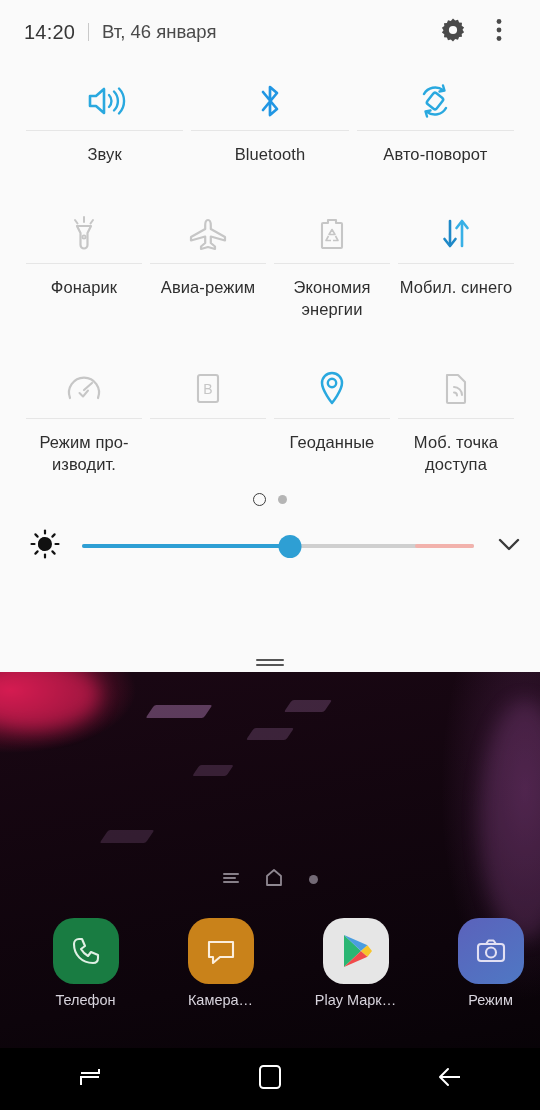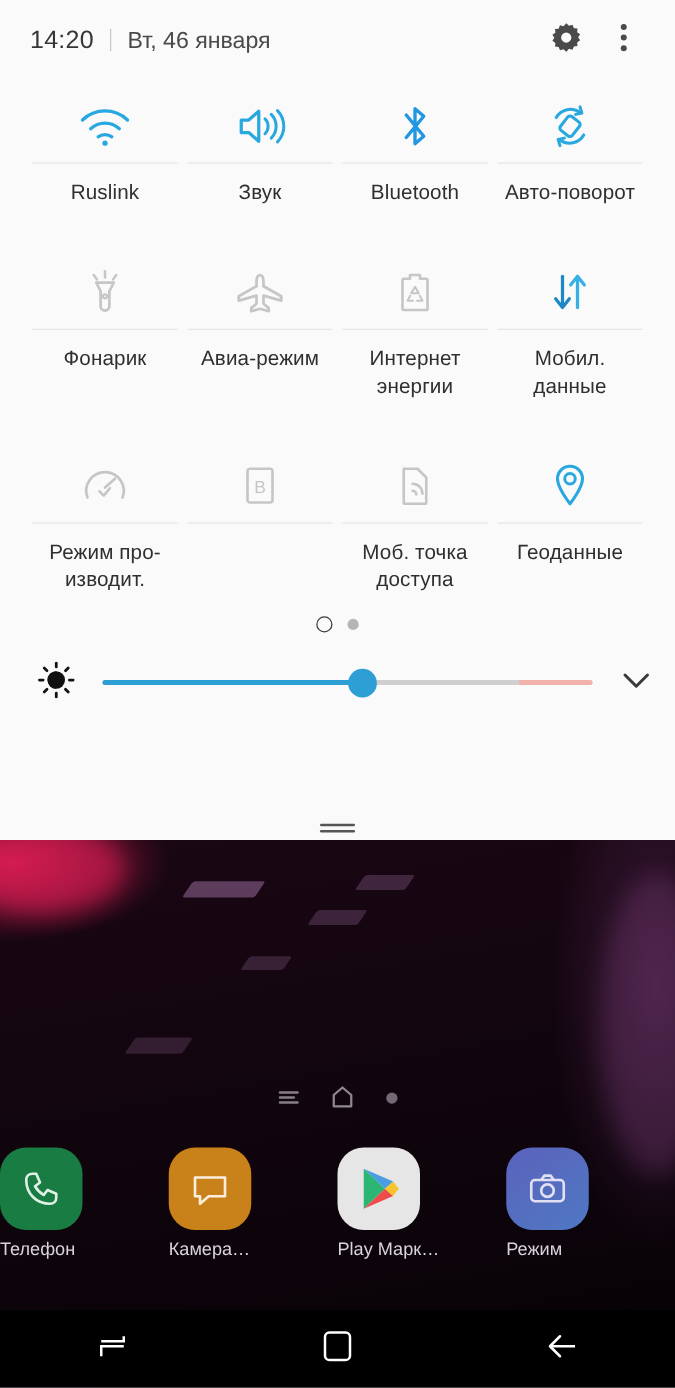--- a/index.html
+++ b/index.html
@@ -14,21 +14,21 @@
     background:
       radial-gradient(ellipse 180px 90px at 10px 690px, rgba(226,30,86,.85), rgba(226,30,86,0) 70%),
       radial-gradient(ellipse 120px 300px at 525px 790px, rgba(150,70,150,.30), rgba(0,0,0,0) 70%),
       linear-gradient(152deg, rgba(120,55,120,0) 44.2%, rgba(190,130,200,.55) 45.2%, rgba(120,55,120,0) 46.4%),
       linear-gradient(170deg,#2a0d26 0%, #240b22 26%, #190713 58%, #0d040b 85%, #050205 100%);
   }
   .streak{position:absolute;background:rgba(198,140,205,.40);transform:skewX(-34deg);border-radius:2px;}
   .sflare{position:absolute;border-radius:50%;filter:blur(9px);}
   
   #dock{position:absolute;left:0;top:918px;width:540px;height:100px;display:flex;}
-  .dock-app{flex:1;display:flex;flex-direction:column;align-items:flex-start;}
+  .dock-app{flex:1;display:flex;flex-direction:column;align-items:center;padding-left:36px;}
   .app-icon{width:66px;height:66px;border-radius:21px;display:flex;align-items:center;justify-content:center;}
   .dock-label{margin-top:8px;font-size:14.5px;color:#d8d4dd;max-width:96px;white-space:nowrap;overflow:hidden;text-overflow:ellipsis;text-align:center;}
   #page-dots{position:absolute;left:0;top:868px;width:540px;display:flex;align-items:center;justify-content:center;gap:24px;opacity:.62;}
   
   #navbar{position:absolute;left:0;bottom:0;width:540px;height:62px;background:#000;display:flex;align-items:center;}
   .nav-btn{flex:1;display:flex;align-items:center;justify-content:center;}
   
   #panel{
     position:absolute;left:0;top:0;width:540px;height:672px;
     background:#fafafa;overflow:hidden;
@@ -187,32 +187,20 @@
           </svg>
       </span>
     </div>
   </div>
 
   <div id="tiles">
 
     <div class="tile-row">
       <div class="tile">
         <div class="tile-icon">
-          <svg width="44" height="34" viewBox="0 0 44 34">
-            <path d="M4 12 A26 26 0 0 1 40 12" fill="none" stroke="#29a8df" stroke-width="2.6" stroke-linecap="round"></path>
-            <path d="M10.5 19 A17 17 0 0 1 33.5 19" fill="none" stroke="#29a8df" stroke-width="2.6" stroke-linecap="round"></path>
-            <path d="M16.5 25.5 A9 9 0 0 1 27.5 25.5" fill="none" stroke="#29a8df" stroke-width="2.6" stroke-linecap="round"></path>
-            <circle cx="22" cy="30.5" r="2.1" fill="#29a8df"></circle>
-          </svg>
-        </div>
-        <div class="tile-rule"></div>
-        <div class="tile-label">Ruslink</div>
-      </div>
-      <div class="tile">
-        <div class="tile-icon">
           <svg width="42" height="34" viewBox="0 0 42 34">
             <path d="M6 12 H12 L20 5 V29 L12 22 H6 Z" fill="none" stroke="#29a8df" stroke-width="2.6" stroke-linejoin="round"></path>
             <path d="M25 11 A8.5 8.5 0 0 1 25 23" fill="none" stroke="#29a8df" stroke-width="2.4" stroke-linecap="round"></path>
             <path d="M30 7.5 A13.5 13.5 0 0 1 30 26.5" fill="none" stroke="#29a8df" stroke-width="2.4" stroke-linecap="round"></path>
             <path d="M35 4.5 A18 18 0 0 1 35 29.5" fill="none" stroke="#29a8df" stroke-width="2.4" stroke-linecap="round"></path>
           </svg>
         </div>
         <div class="tile-rule"></div>
         <div class="tile-label">Звук</div>
       </div>
@@ -266,33 +254,33 @@
         <div class="tile-label">Авиа-режим</div>
       </div>
       <div class="tile">
         <div class="tile-icon">
           <svg width="30" height="38" viewBox="0 0 30 38">
             <path d="M11 5 H19 V8 H24 A1 1 0 0 1 25 9 V32 A1 1 0 0 1 24 33 H6 A1 1 0 0 1 5 32 V9 A1 1 0 0 1 6 8 H11 Z" fill="none" stroke="#c6c6c6" stroke-width="2.1" stroke-linejoin="round"></path>
             <path d="M15 14.5 L18 19.5 H12 Z M11.5 21 L9 25.5 H14 M18.5 21 L21 25.5 H16" fill="none" stroke="#c6c6c6" stroke-width="1.6" stroke-linejoin="round"></path>
           </svg>
         </div>
         <div class="tile-rule"></div>
-        <div class="tile-label">Интернет энергии</div>
+        <div class="tile-label">Экономия энергии</div>
       </div>
       <div class="tile">
         <div class="tile-icon">
           <svg width="38" height="34" viewBox="0 0 38 34">
             <path d="M13 4 V28" fill="none" stroke="#1e88c7" stroke-width="2.6" stroke-linecap="round"></path>
             <path d="M7.5 22 L13 29 L18.5 22" fill="none" stroke="#1e88c7" stroke-width="2.6" stroke-linejoin="round" stroke-linecap="round"></path>
             <path d="M25 29 V5" fill="none" stroke="#38b0e6" stroke-width="2.6" stroke-linecap="round"></path>
             <path d="M19.5 11 L25 4 L30.5 11" fill="none" stroke="#38b0e6" stroke-width="2.6" stroke-linejoin="round" stroke-linecap="round"></path>
           </svg>
         </div>
         <div class="tile-rule"></div>
-        <div class="tile-label">Мобил. данные</div>
+        <div class="tile-label">Мобил. синего</div>
       </div>
     </div>
 
     <div class="row-gap"></div>
 
     <div class="tile-row">
       <div class="tile">
         <div class="tile-icon">
           <svg width="40" height="34" viewBox="0 0 40 34">
             <path d="M6 26 A15 15 0 1 1 34 26" fill="none" stroke="#c6c6c6" stroke-width="2.2" stroke-linecap="round"></path>
@@ -307,38 +295,38 @@
         <div class="tile-icon">
           <svg width="30" height="36" viewBox="0 0 30 36">
             <rect x="5" y="4" width="20" height="27" rx="2" fill="none" stroke="#c6c6c6" stroke-width="2.1"></rect>
             <text x="15" y="23" text-anchor="middle" font-family="Liberation Sans, sans-serif" font-size="14" fill="#c6c6c6">B</text>
           </svg>
         </div>
         <div class="tile-rule"></div>
       </div>
       <div class="tile">
         <div class="tile-icon">
+          <svg width="30" height="38" viewBox="0 0 30 38">
+            <path d="M15 3 C20.5 3 25 7.5 25 13 C25 20.5 15 33 15 33 C15 33 5 20.5 5 13 C5 7.5 9.5 3 15 3 Z" fill="none" stroke="#29a8df" stroke-width="2.5" stroke-linejoin="round"></path>
+            <circle cx="15" cy="13" r="4.2" fill="none" stroke="#29a8df" stroke-width="2.4"></circle>
+          </svg>
+        </div>
+        <div class="tile-rule"></div>
+        <div class="tile-label">Геоданные</div>
+      </div>
+      <div class="tile">
+        <div class="tile-icon">
           <svg width="32" height="36" viewBox="0 0 32 36">
             <path d="M7 4 H18 L25 11 V31 A1 1 0 0 1 24 32 H8 A1 1 0 0 1 7 31 Z" fill="none" stroke="#c6c6c6" stroke-width="2.1" stroke-linejoin="round"></path>
             <path d="M14 16 A8 8 0 0 1 22 24" fill="none" stroke="#c6c6c6" stroke-width="2" stroke-linecap="round"></path>
             <path d="M14 21.5 A3 3 0 0 1 17 24.5" fill="none" stroke="#c6c6c6" stroke-width="2" stroke-linecap="round"></path>
           </svg>
         </div>
         <div class="tile-rule"></div>
         <div class="tile-label">Моб. точка доступа</div>
-      </div>
-      <div class="tile">
-        <div class="tile-icon">
-          <svg width="30" height="38" viewBox="0 0 30 38">
-            <path d="M15 3 C20.5 3 25 7.5 25 13 C25 20.5 15 33 15 33 C15 33 5 20.5 5 13 C5 7.5 9.5 3 15 3 Z" fill="none" stroke="#29a8df" stroke-width="2.5" stroke-linejoin="round"></path>
-            <circle cx="15" cy="13" r="4.2" fill="none" stroke="#29a8df" stroke-width="2.4"></circle>
-          </svg>
-        </div>
-        <div class="tile-rule"></div>
-        <div class="tile-label">Геоданные</div>
       </div>
     </div>
   </div>
 
   <div id="qs-dots">
     <span class="qsd-hollow"></span>
     <span class="qsd-solid"></span>
   </div>
 
   <div id="bright-row">

